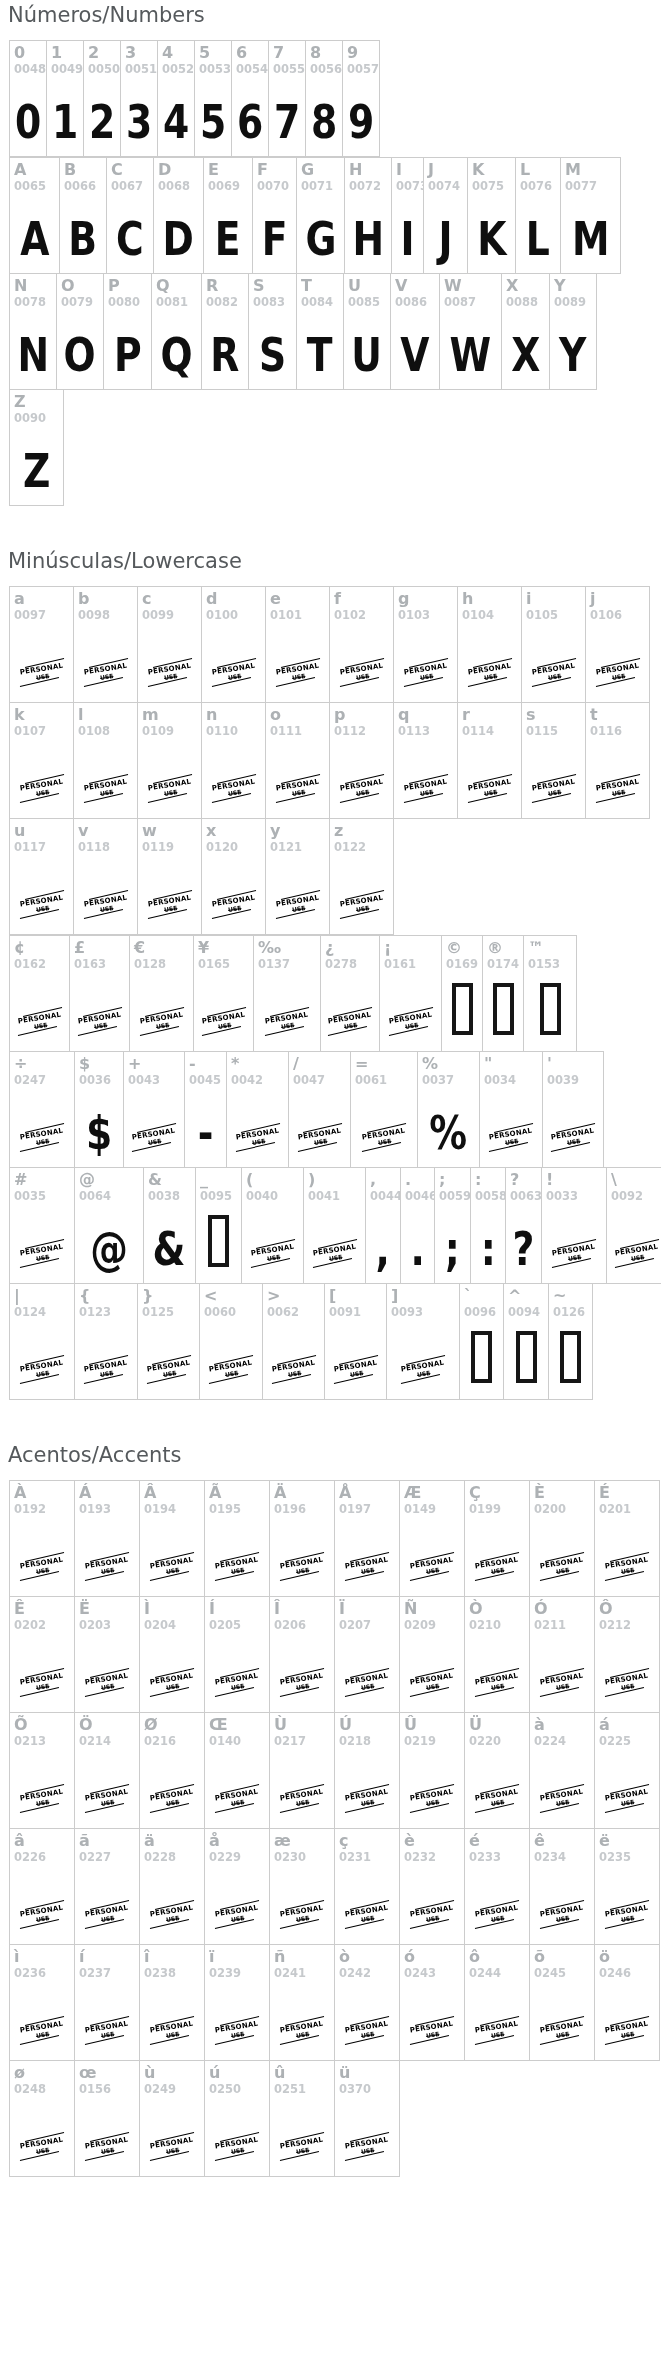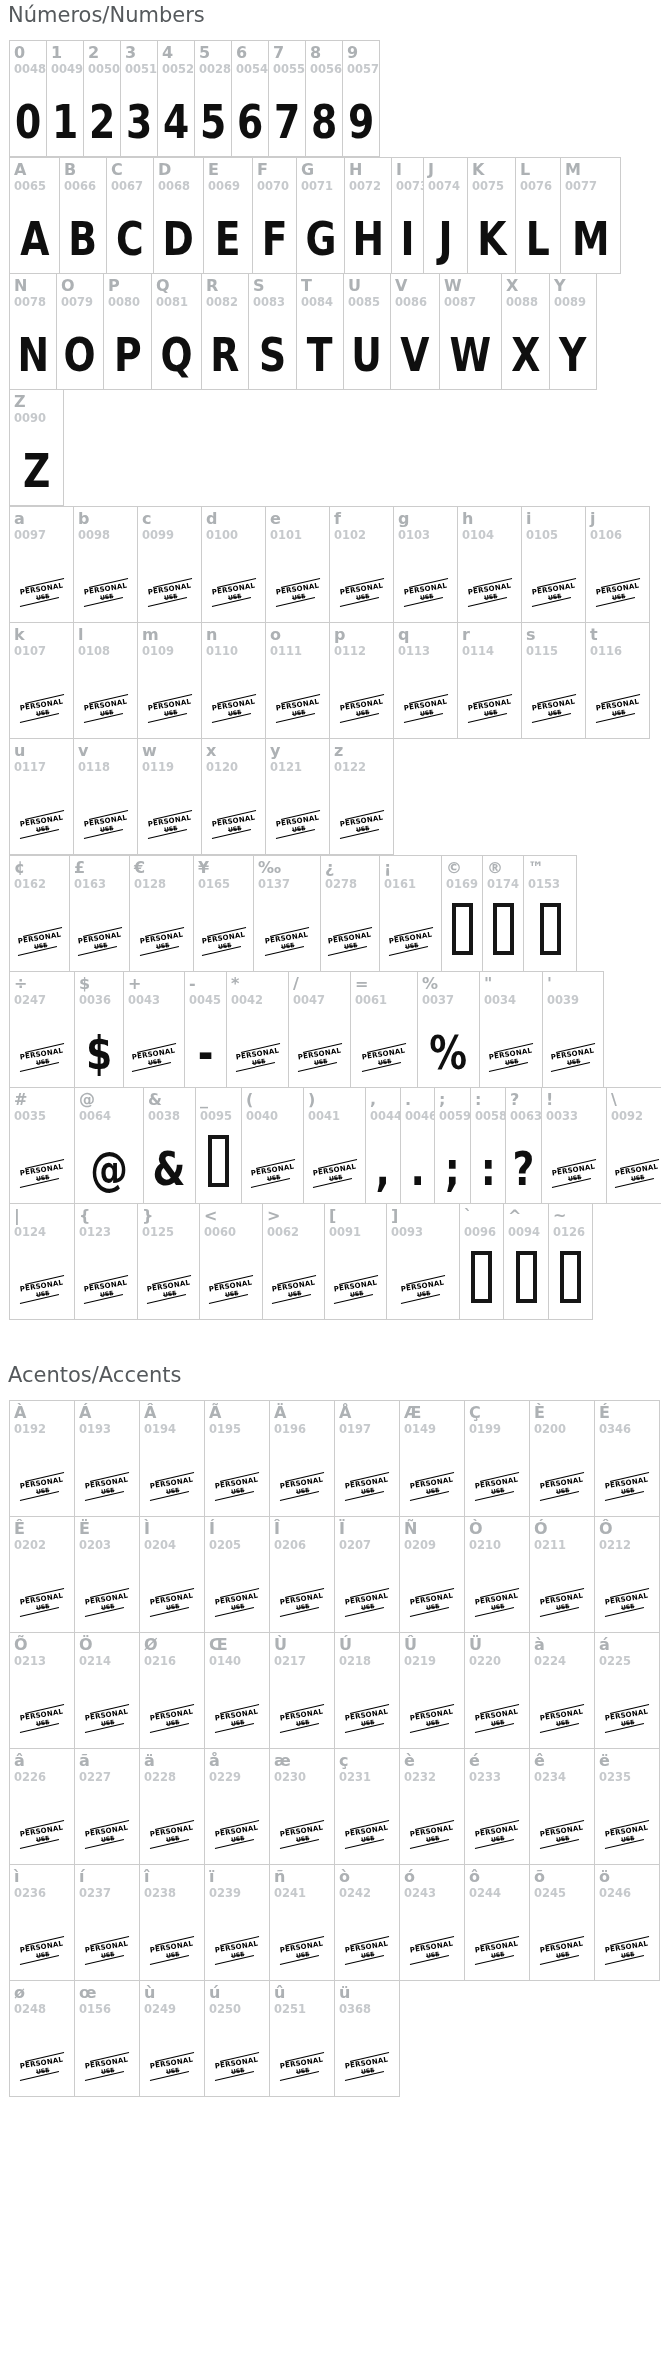--- a/index.html
+++ b/index.html
@@ -73,21 +73,21 @@
           </div>
           <div class="cell" style="width: 38px;">
             <div class="char-label">4</div>
             <div class="char-code">0052</div>
             <div class="ga">
               <span class="glyph">4</span>
             </div>
           </div>
           <div class="cell" style="width: 38px;">
             <div class="char-label">5</div>
-            <div class="char-code">0028</div>
+            <div class="char-code">0053</div>
             <div class="ga">
               <span class="glyph">5</span>
             </div>
           </div>
           <div class="cell" style="width: 38px;">
             <div class="char-label">6</div>
             <div class="char-code">0054</div>
             <div class="ga">
               <span class="glyph">6</span>
             </div>
@@ -302,20 +302,21 @@
             <div class="char-label">Z</div>
             <div class="char-code">0090</div>
             <div class="ga">
               <span class="glyph">Z</span>
             </div>
           </div>
         </div>
       </div>
     </section>
     <section class="section">
+      <h2 class="section-title">Minúsculas/Lowercase</h2>
       <div class="grid">
         <div class="row">
           <div class="cell" style="width: 65px;">
             <div class="char-label">a</div>
             <div class="char-code">0097</div>
             <div class="ga">
               <div class="stamp">
                 <div class="stamp-line top"></div>
                 <div class="stamp-p">PERSONAL</div>
                 <div class="stamp-u">USE</div>
@@ -1180,21 +1181,21 @@
               <div class="stamp">
                 <div class="stamp-line top"></div>
                 <div class="stamp-p">PERSONAL</div>
                 <div class="stamp-u">USE</div>
                 <div class="stamp-line bot"></div>
               </div>
             </div>
           </div>
           <div class="cell" style="width: 66px;">
             <div class="char-label">É</div>
-            <div class="char-code">0346</div>
+            <div class="char-code">0201</div>
             <div class="ga">
               <div class="stamp">
                 <div class="stamp-line top"></div>
                 <div class="stamp-p">PERSONAL</div>
                 <div class="stamp-u">USE</div>
                 <div class="stamp-line bot"></div>
               </div>
             </div>
           </div>
         </div>
@@ -1742,21 +1743,21 @@
               <div class="stamp">
                 <div class="stamp-line top"></div>
                 <div class="stamp-p">PERSONAL</div>
                 <div class="stamp-u">USE</div>
                 <div class="stamp-line bot"></div>
               </div>
             </div>
           </div>
           <div class="cell" style="width: 66px;">
             <div class="char-label">ü</div>
-            <div class="char-code">0368</div>
+            <div class="char-code">0370</div>
             <div class="ga">
               <div class="stamp">
                 <div class="stamp-line top"></div>
                 <div class="stamp-p">PERSONAL</div>
                 <div class="stamp-u">USE</div>
                 <div class="stamp-line bot"></div>
               </div>
             </div>
           </div>
         </div>

